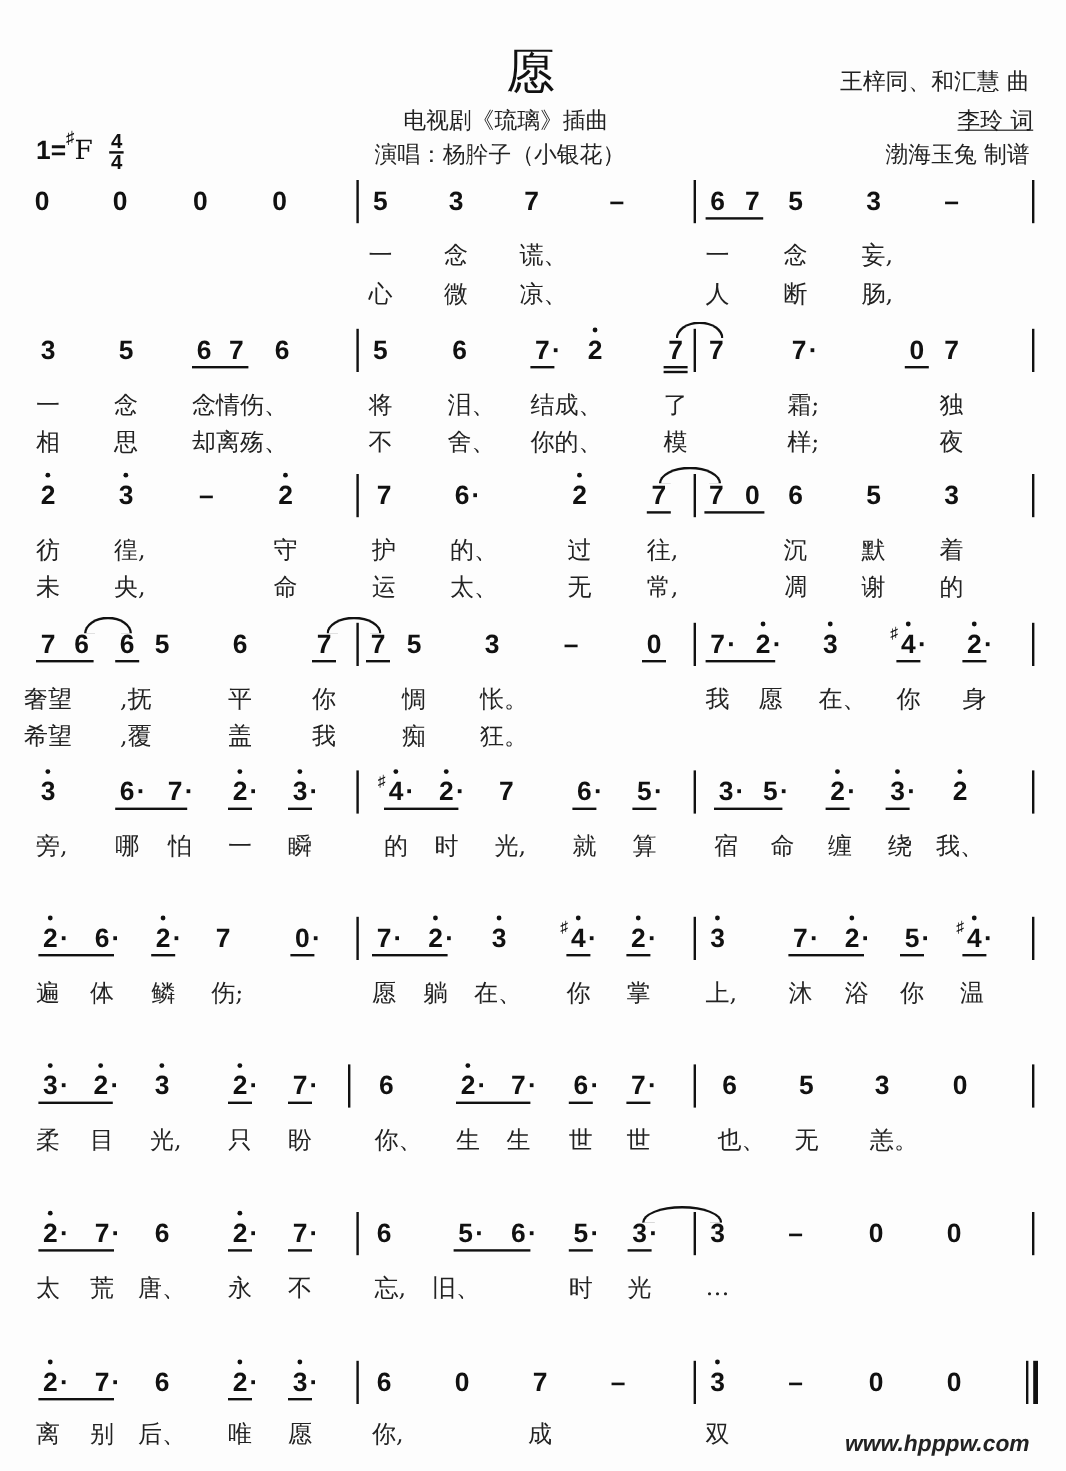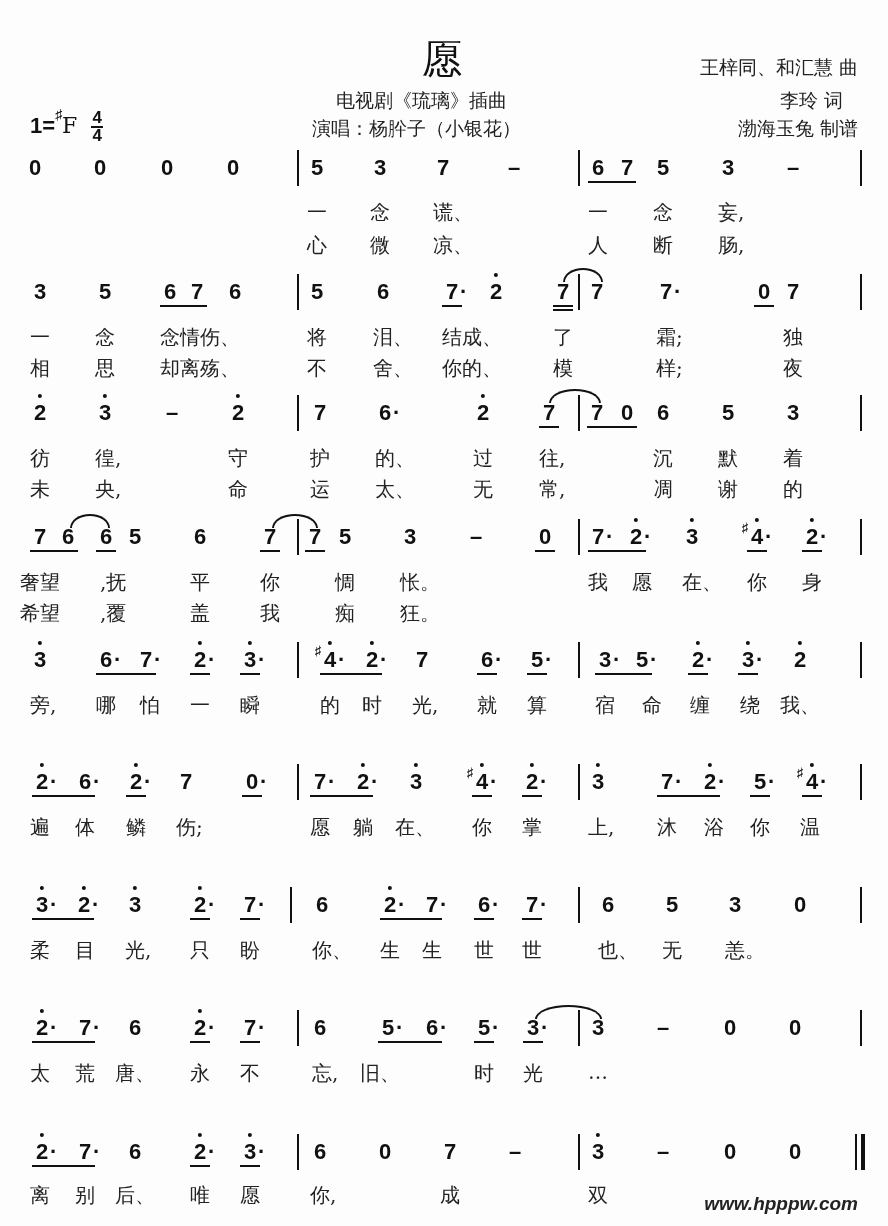--- a/index.html
+++ b/index.html
@@ -24,21 +24,21 @@
   .watermark { font-family:"Liberation Sans", sans-serif; font-weight:bold; font-style:italic; font-size:19px; color:#222; }
 </style>
 </head>
 <body>
 
 <div>
   <div class="abs title" style="left:422px; top:32px;">愿</div>
   <div class="abs hdr" style="left:336px; top:88px;">电视剧《琉璃》插曲</div>
   <div class="abs hdr" style="left:312px; top:116px;">演唱：杨肸子（小银花）</div>
   <div class="abs hdr" style="right:30px; top:55px;">王梓同、和汇慧  曲</div>
-  <div class="abs hdr" style="right:45px; top:88px;">李玲  词</div>
+  <div class="abs hdr" style="right:27px; top:88px;text-decoration:underline;">李玲  词</div>
   <div class="abs hdr" style="right:30px; top:116px;">渤海玉兔  制谱</div>
   <div class="abs key" style="left:30px; top:110px;">
     <span>1=</span><span class="keysharp">♯</span><span class="keyF">F</span>
     <span class="frac"><span class="num">4</span><span>4</span></span>
   </div>
 </div>
 
 <div id="score">
     <div>
       <div class="note" style="left: 35px; top: 157px;"><span>0</span></div>

